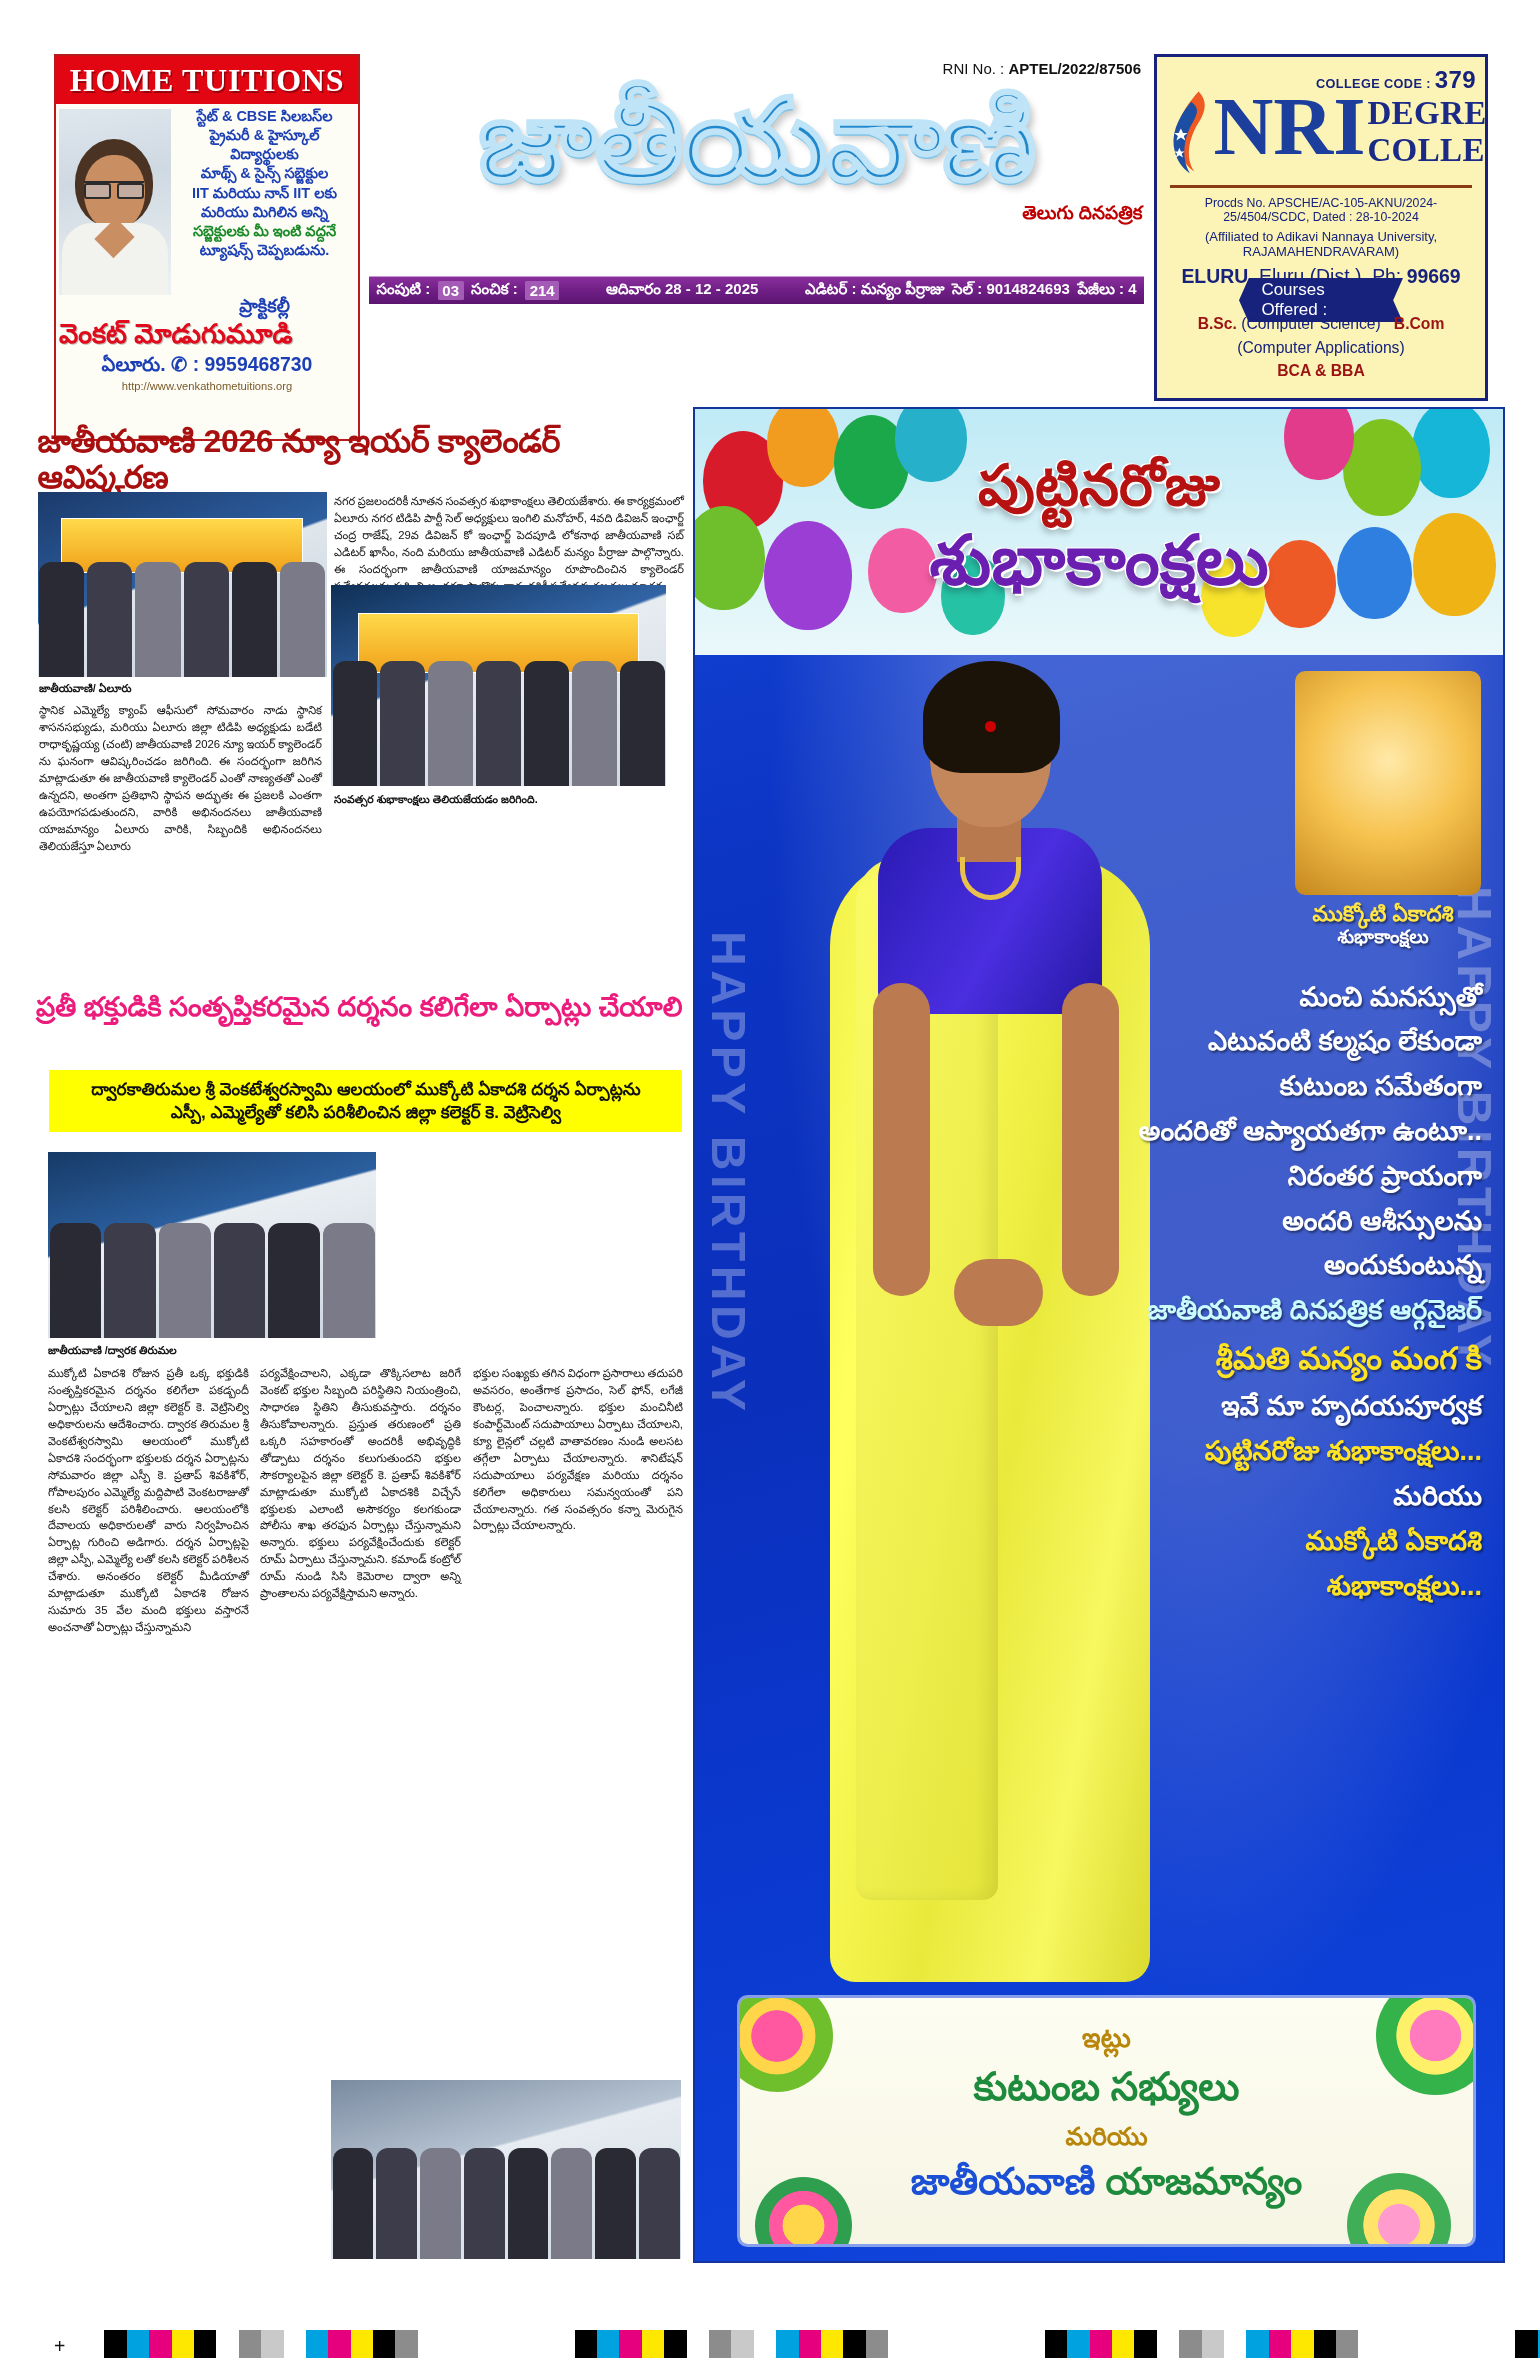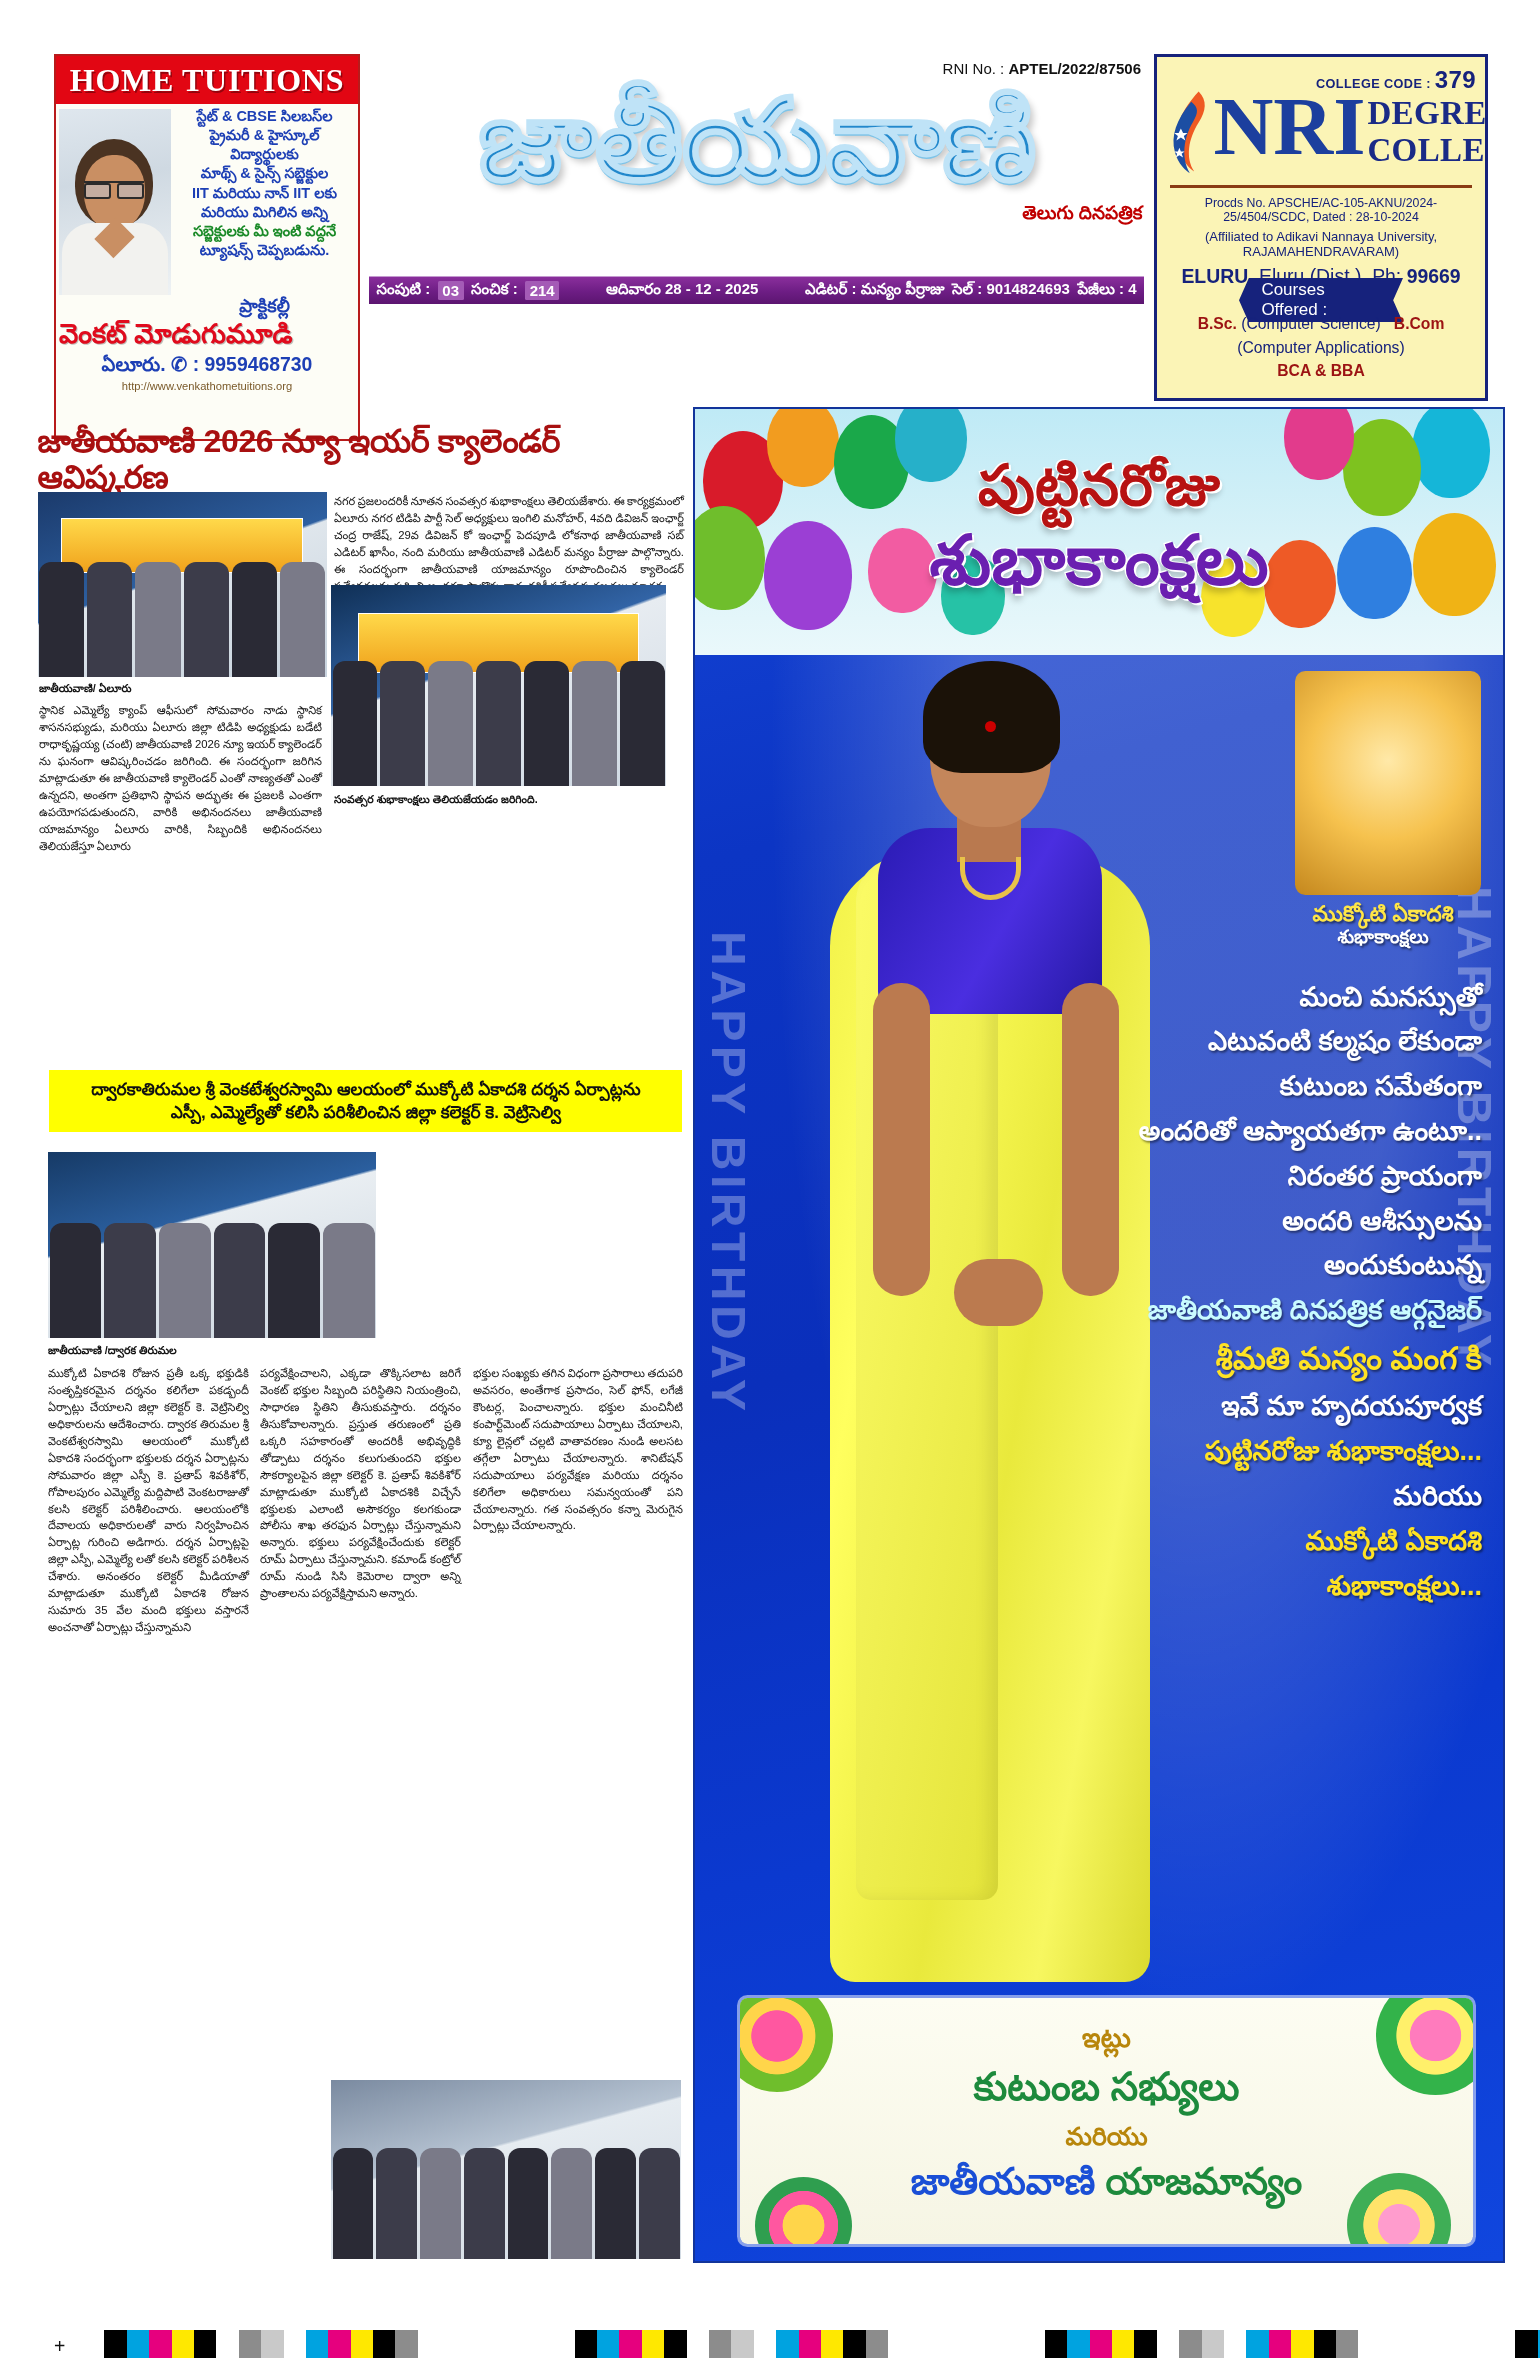--- a/index.html
+++ b/index.html
@@ -460,20 +460,21 @@
             <span></span>
             <span></span>
             <span></span>
             <span></span>
             <span></span>
             <span></span>
           </div>
       </div>
       <div class="cap" style="left:301px; top:379px;">సంవత్సర శుభాకాంక్షలు తెలియజేయడం జరిగింది.</div>
 
+      <div class="headline-pink">ప్రతీ భక్తుడికి సంతృప్తికరమైన దర్శనం కలిగేలా ఏర్పాట్లు చేయాలి</div>
 
       <div class="yellow-box">
         <div>ద్వారకాతిరుమల శ్రీ వెంకటేశ్వరస్వామి ఆలయంలో ముక్కోటి ఏకాదశి దర్శన ఏర్పాట్లను</div>
         <div>ఎస్పీ, ఎమ్మెల్యేతో కలిసి పరిశీలించిన జిల్లా కలెక్టర్ కె. వెట్రిసెల్వి</div>
       </div>
 
       <div class="photo-meet">
         <div class="ph-people">
             <span></span>
             <span></span>

